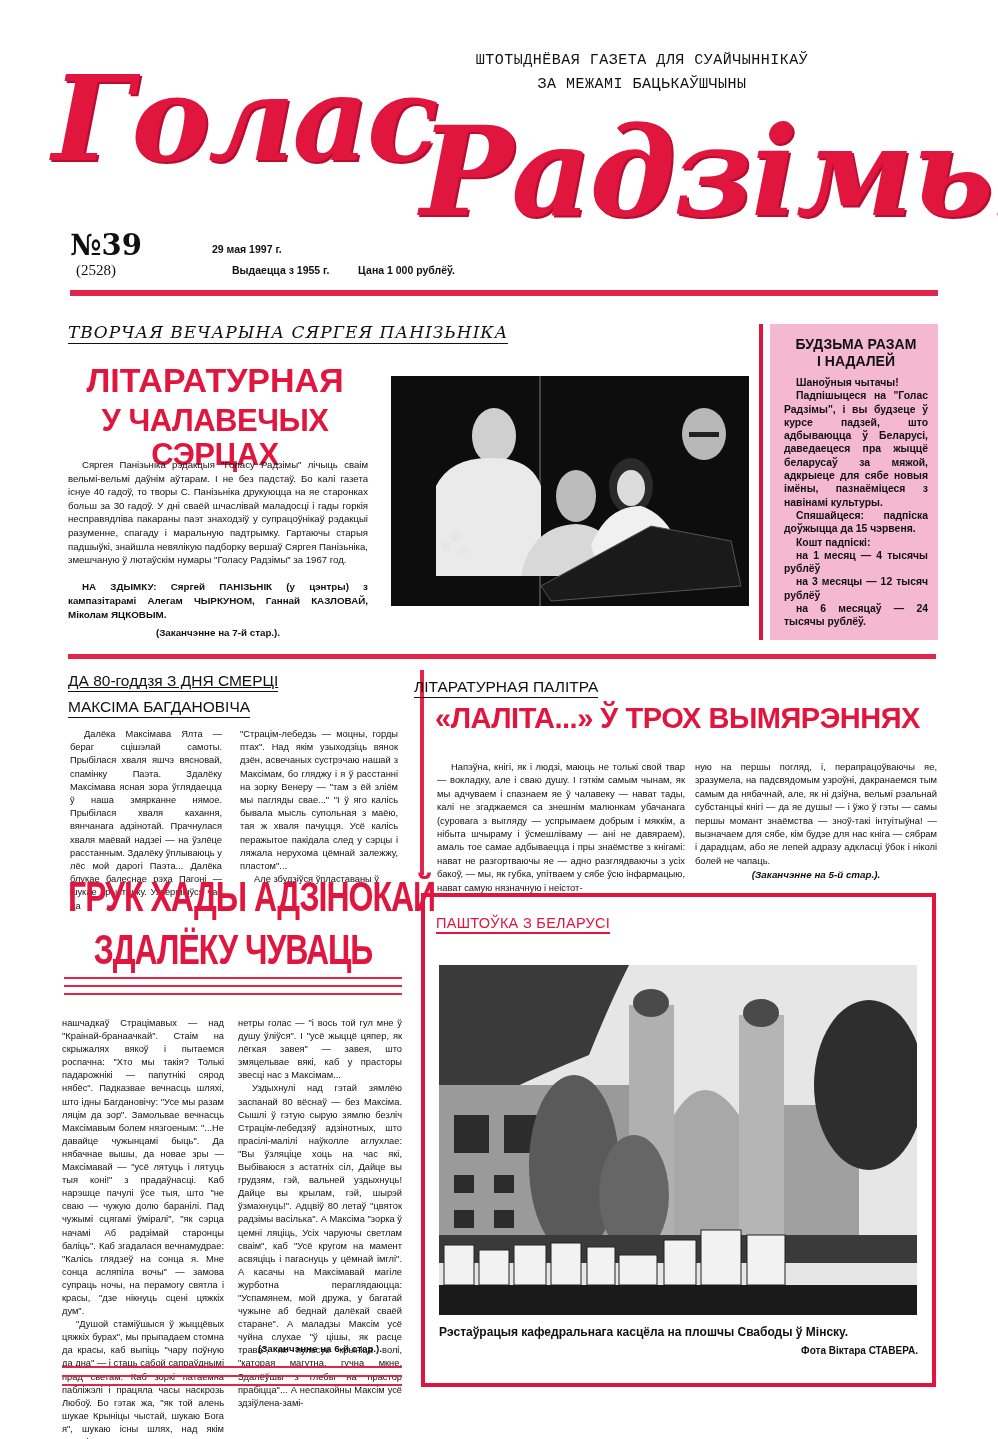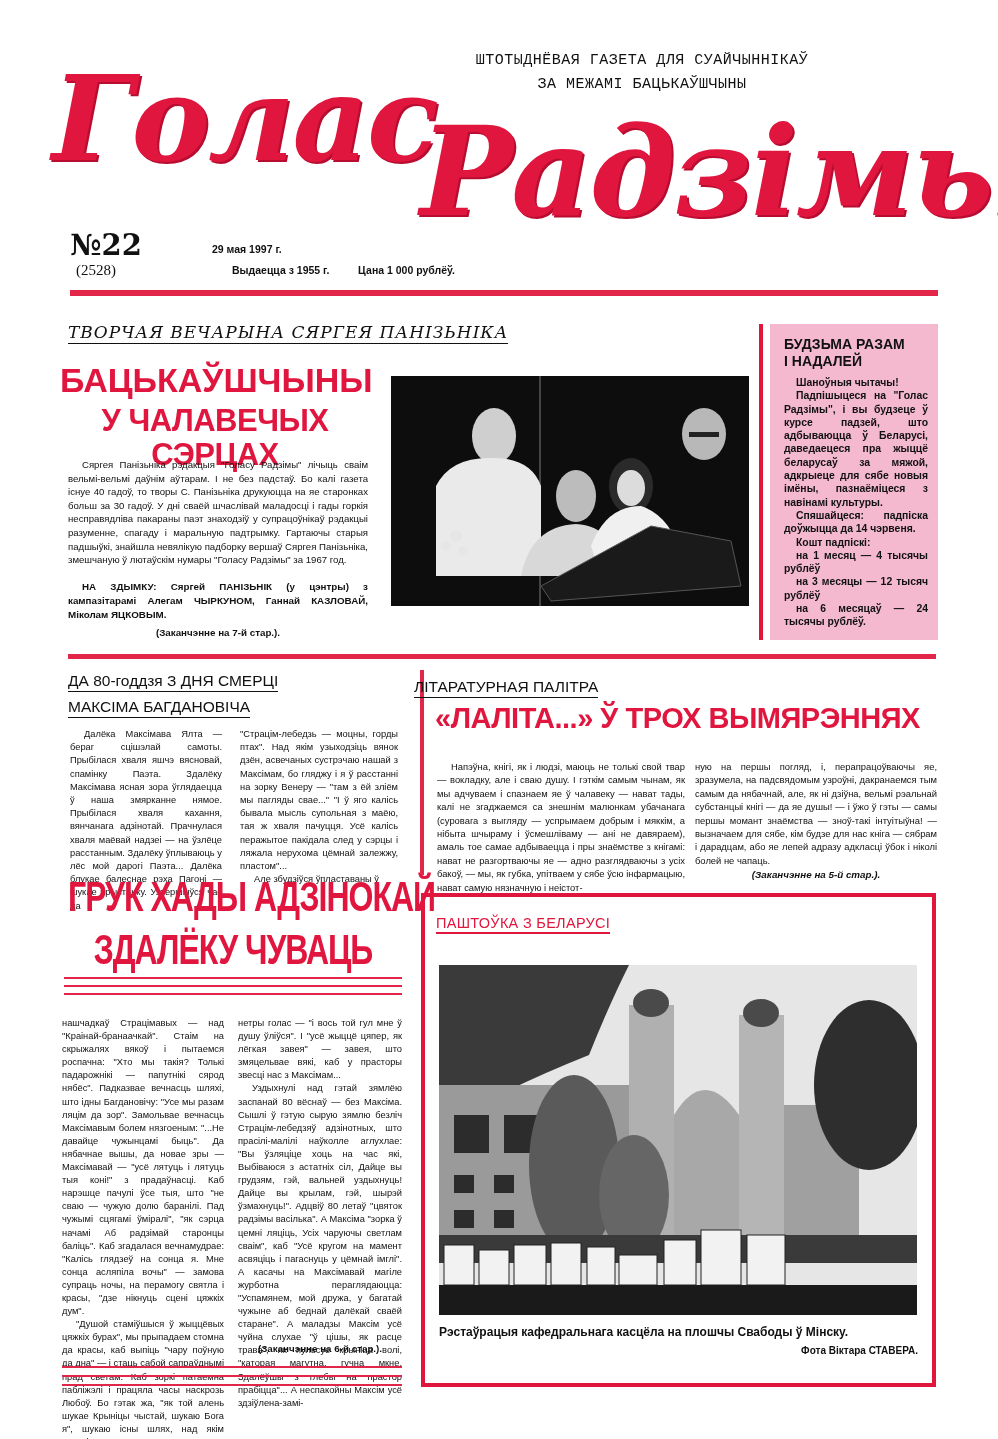--- a/index.html
+++ b/index.html
@@ -32,45 +32,45 @@
   .body-text { font-size: 9.6px; line-height: 13.6px; text-align: justify; color: #111; }
   .body-text p { text-indent: 14px; }
   .caption-b { font-weight: bold; font-size: 9.8px; line-height: 14px; text-align: justify; }
   .cont { font-weight: bold; font-size: 9.8px; text-align: center; }
 
   .photo { position: absolute; background: #111; overflow: hidden; }
 
   
   .side-box { position: absolute; left: 770px; top: 324px; width: 168px; height: 316px; background: #f4b9cf; padding: 12px 10px 8px 14px; }
   .side-bar { position: absolute; left: 759px; top: 324px; width: 4px; height: 316px; background: #e0163e; }
-  .side-title { font-weight: bold; font-size: 14px; line-height: 17px; margin-bottom: 6px; }
+  .side-title { font-weight: bold; font-size: 14px; text-align: center; line-height: 17px; margin-bottom: 6px; }
   .side-text { font-weight: bold; font-size: 10.4px; line-height: 13.3px; text-align: justify; }
   .side-text p { text-indent: 12px; }
 
   .sect-head { font-size: 15.5px; border-bottom: 1.5px solid #111; padding-bottom: 1px; white-space: nowrap; font-family: "Liberation Sans", sans-serif; }
   .cond-red { color: #e0163e; font-weight: bold; font-family: "Liberation Sans", sans-serif; text-align: center; transform-origin: left top; }
 
   .postcard-box { position: absolute; left: 421px; top: 893px; width: 515px; height: 494px; border: 4px solid #e0163e; }
 </style>
 </head>
 <body>
 
 <div class="masthead-title mt1">Голас</div>
 <div class="masthead-title mt2">Радзімы</div>
 <div class="tagline tl1">ШТОТЫДНЁВАЯ ГАЗЕТА ДЛЯ СУАЙЧЫННІКАЎ</div>
 <div class="tagline tl2">ЗА МЕЖАМІ БАЦЬКАЎШЧЫНЫ</div>
-<div class="abs issue-no">№22</div>
+<div class="abs issue-no">№39</div>
 <div class="abs issue-total">(2528)</div>
 <div class="abs meta m-date">29 мая 1997 г.</div>
 <div class="abs meta m-since">Выдаецца з 1955 г.</div>
 <div class="abs meta m-price">Цана 1 000 рублёў.</div>
 <div class="rule-red" style="left:70px; top:290px; width:868px; height:6px;"></div>
 
 <div class="abs kicker-it" style="left:68px; top:322px;">ТВОРЧАЯ ВЕЧАРЫНА СЯРГЕЯ ПАНІЗЬНІКА</div>
-<div class="abs hl-red" style="left:60px; top:362px; width:310px; font-size:34px;">БАЦЬКАЎШЧЫНЫ</div>
+<div class="abs hl-red" style="left:60px; top:362px; width:310px; font-size:34px;">ЛІТАРАТУРНАЯ</div>
 <div class="abs hl-red" style="left:60px; top:404px; width:310px; font-size:31px; letter-spacing:-0.5px;">У ЧАЛАВЕЧЫХ СЭРЦАХ</div>
 <div class="abs body-text" style="left:68px; top:458px; width:300px;">
   <p>Сяргея Панізьніка рэдакцыя "Голасу Радзімы" лічыць сваім вельмі-вельмі даўнім аўтарам. І не без падстаў. Бо калі газета існуе 40 гадоў, то творы С. Панізьніка друкуюцца на яе старонках больш за 30 гадоў. У дні сваёй шчаслівай маладосці і гады горкія несправядліва пакараны паэт знаходзіў у супрацоўнікаў рэдакцыі разуменне, спагаду і маральную падтрымку. Гартаючы старыя падшыўкі, знайшла невялікую падборку вершаў Сяргея Панізьніка, змешчаную ў лютаўскім нумары "Голасу Радзімы" за 1967 год.</p>
 </div>
 <div class="abs caption-b" style="left:68px; top:580px; width:300px; text-indent:14px;">НА ЗДЫМКУ: Сяргей ПАНІЗЬНІК (у цэнтры) з кампазітарамі Алегам ЧЫРКУНОМ, Ганнай КАЗЛОВАЙ, Міколам ЯЦКОВЫМ.</div>
 <div class="abs cont" style="left:68px; top:627px; width:300px;">(Заканчэнне на 7-й стар.).</div>
 
 <div class="photo" style="left:391px; top:376px; width:358px; height:230px;">
   <svg width="358" height="230" viewBox="0 0 358 230">
     <rect width="358" height="230" fill="#0d0d0d"></rect>
@@ -91,31 +91,31 @@
   </svg>
 </div>
 
 <div class="side-bar"></div>
 <div class="side-box">
   <div class="side-title">БУДЗЬМА РАЗАМ</div>
   <div class="side-title" style="margin-top:-6px;">І НАДАЛЕЙ</div>
   <div class="side-text">
     <p>Шаноўныя чытачы!</p>
     <p>Падпішыцеся на "Голас Радзімы", і вы будзеце ў курсе падзей, што адбываюцца ў Беларусі, даведаецеся пра жыццё беларусаў за мяжой, адкрыеце для сябе новыя імёны, пазнаёміцеся з навінамі культуры.</p>
-    <p>Спяшайцеся: падпіска доўжыцца да 14 чэрвеня.</p>
+    <p>Спяшайцеся: падпіска доўжыцца да 15 чэрвеня.</p>
     <p>Кошт падпіскі:</p>
     <p>на 1 месяц — 4 тысячы рублёў</p>
     <p>на 3 месяцы — 12 тысяч рублёў</p>
     <p>на 6 месяцаў — 24 тысячы рублёў.</p>
   </div>
 </div>
 
 <div class="rule-red" style="left:68px; top:654px; width:868px; height:5px;"></div>
 
-<div class="abs sect-head" style="left:68px; top:672px;">ДА 80-годдзя З ДНЯ СМЕРЦІ</div>
+<div class="abs sect-head" style="left:68px; top:672px;text-decoration:underline;">ДА 80-годдзя З ДНЯ СМЕРЦІ</div>
 <div class="abs sect-head" style="left:68px; top:698px;">МАКСІМА БАГДАНОВІЧА</div>
 
 <div class="abs body-text" style="left:70px; top:728px; width:152px; font-size:9.3px; line-height:13.2px;">
   <p>Далёка Максімава Ялта — бераг сцішэлай самоты. Прыбілася хваля яшчэ вясновай, спамінку Паэта. Здалёку Максімава ясная зора ўглядаецца ў наша змярканне нямое. Прыбілася хваля кахання, вянчанага адзінотай. Прачнулася хваля маёвай надзеі — на ўзлёце расстанным. Здалёку ўплываюць у лёс мой дарогі Паэта... Далёка блукае балеснае рэха Пагоні — шукае прыстанку. Узвершыўся час да</p>
 </div>
 <div class="abs body-text" style="left:240px; top:728px; width:158px; font-size:9.3px; line-height:13.2px;">
   <p style="text-indent:0;">"Страцім-лебедзь — моцны, горды птах". Над якім узыходзіць вянок дзён, асвечаных сустрэчаю нашай з Максімам, бо гляджу і я ў расстанні на зорку Венеру — "там з ёй зліём мы пагляды свае..." "І ў яго калісь бывала мысль супольная з маёю, тая ж хваля пачуцця. Усё калісь перажытое пакідала след у сэрцы і ляжала нерухома цёмнай залежжу, пластом"...</p>
   <p>Але збудзіўся ўпластаваны ў</p>
 </div>
 

